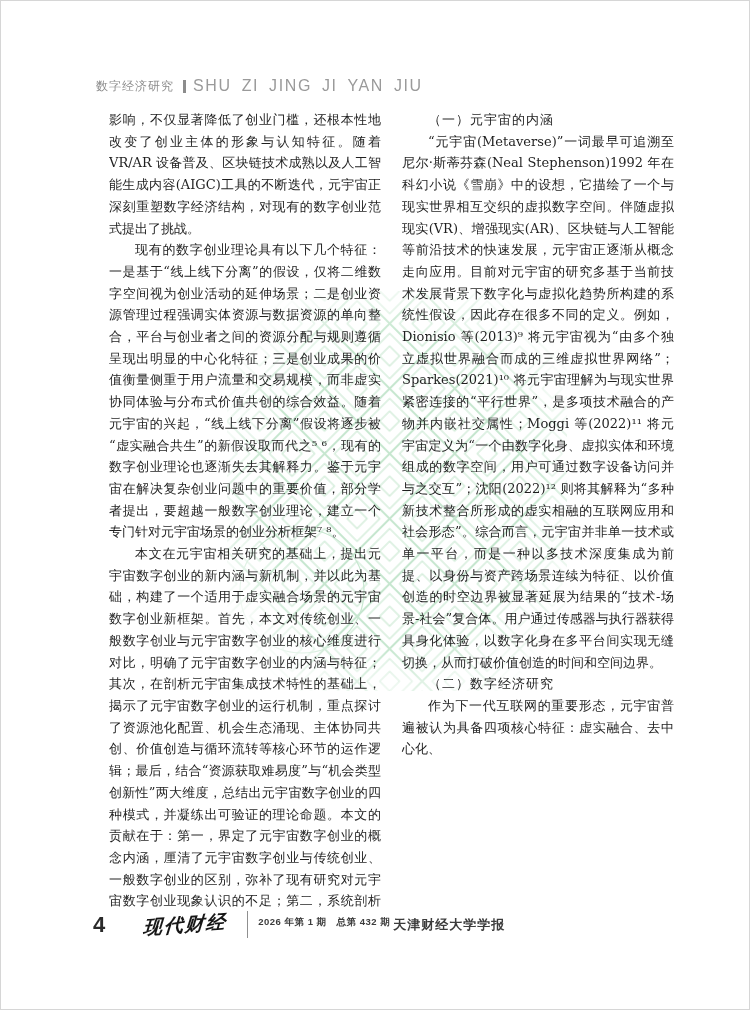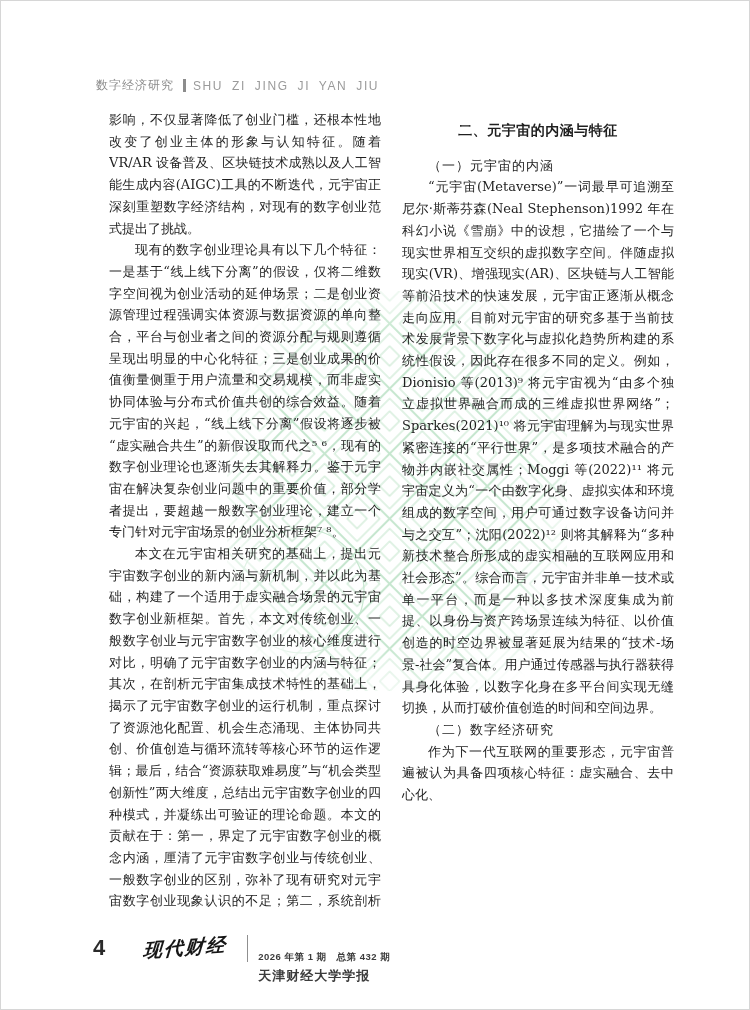--- a/index.html
+++ b/index.html
@@ -14,21 +14,21 @@
     color:#1f1f1f;
   }
   
   .page-header{
     position:absolute;left:95px;top:76px;
     display:flex;align-items:center;
     font-family:"Liberation Sans","DejaVu Sans",sans-serif;
   }
   .hdr-zh{font-size:12px;color:#8c8c8c;letter-spacing:1px;}
   .hdr-bar{display:inline-block;width:3px;height:13px;background:#8c8c8c;margin:0 7px 0 9px;}
-  .hdr-py{font-size:12px;color:#9a9a9a;letter-spacing:1.6px;word-spacing:4px;}
+  .hdr-py{font-size:16px;color:#9a9a9a;letter-spacing:1.6px;word-spacing:4px;}
   
   .columns{
     position:absolute;left:108px;top:108px;
     width:565px;height:804px;
     display:flex;justify-content:space-between;
     overflow:hidden;z-index:1;
   }
   .col{width:272px;font-size:13px;line-height:21.7px;text-align:justify;}
   .col p{margin:0;text-indent:2em;}
   .col p.no-indent{text-indent:0;}
@@ -52,22 +52,22 @@
     font-family:"Liberation Sans","DejaVu Sans",sans-serif;
     font-size:22px;font-weight:bold;color:#2a2a2a;
   }
   .logo{
     display:inline-block;margin-left:38px;
     font-size:19px;font-weight:bold;font-style:italic;
     color:#161616;letter-spacing:2px;
     transform:rotate(-4deg) skewX(-8deg);
   }
   .foot-divider{display:inline-block;width:1px;height:27px;background:#8f8f8f;margin:0 10px 0 20px;}
-  .foot-info{display:flex;flex-direction:column;justify-content:center;gap:3px;
-    font-family:"Liberation Sans","DejaVu Sans",sans-serif;margin-top:40px;}
+  .foot-info{display:flex;flex-direction:row;justify-content:center;gap:3px;
+    font-family:"Liberation Sans","DejaVu Sans",sans-serif;}
   .issue-line{font-size:9.5px;font-weight:bold;color:#3c3c3c;letter-spacing:0.5px;}
   .journal-name{font-size:13px;font-weight:bold;color:#3c3c3c;letter-spacing:1px;font-family:Liberation Serif, serif;}
 </style>
 </head>
 <body>
 
 <div class="page">
 
   <svg class="watermark" style="left:226px;top:290px;" width="340" height="400" viewBox="0 0 340 400">
     <defs>
@@ -97,21 +97,20 @@
     <span class="hdr-py">SHU ZI JING JI YAN JIU</span>
   </header>
 
   <main class="columns">
     <div class="col">
         <p class="no-indent">影响，不仅显著降低了创业门槛，还根本性地改变了创业主体的形象与认知特征。随着 VR/AR 设备普及、区块链技术成熟以及人工智能生成内容(AIGC)工具的不断迭代，元宇宙正深刻重塑数字经济结构，对现有的数字创业范式提出了挑战。</p>
         <p>现有的数字创业理论具有以下几个特征：一是基于“线上线下分离”的假设，仅将二维数字空间视为创业活动的延伸场景；二是创业资源管理过程强调实体资源与数据资源的单向整合，平台与创业者之间的资源分配与规则遵循呈现出明显的中心化特征；三是创业成果的价值衡量侧重于用户流量和交易规模，而非虚实协同体验与分布式价值共创的综合效益。随着元宇宙的兴起，“线上线下分离”假设将逐步被“虚实融合共生”的新假设取而代之⁵ ⁶，现有的数字创业理论也逐渐失去其解释力。鉴于元宇宙在解决复杂创业问题中的重要价值，部分学者提出，要超越一般数字创业理论，建立一个专门针对元宇宙场景的创业分析框架⁷ ⁸。</p>
         <p>本文在元宇宙相关研究的基础上，提出元宇宙数字创业的新内涵与新机制，并以此为基础，构建了一个适用于虚实融合场景的元宇宙数字创业新框架。首先，本文对传统创业、一般数字创业与元宇宙数字创业的核心维度进行对比，明确了元宇宙数字创业的内涵与特征；其次，在剖析元宇宙集成技术特性的基础上，揭示了元宇宙数字创业的运行机制，重点探讨了资源池化配置、机会生态涌现、主体协同共创、价值创造与循环流转等核心环节的运作逻辑；最后，结合“资源获取难易度”与“机会类型创新性”两大维度，总结出元宇宙数字创业的四种模式，并凝练出可验证的理论命题。本文的贡献在于：第一，界定了元宇宙数字创业的概念内涵，厘清了元宇宙数字创业与传统创业、一般数字创业的区别，弥补了现有研究对元宇宙数字创业现象认识的不足；第二，系统剖析了元宇宙数字创业的运行机制，围绕资源池化配置、机会生态涌现、主体协同共</p>
       </div>
     <div class="col">
-        <h2>二、元宇宙的内涵与特征</h2>
         <h3>（一）元宇宙的内涵</h3>
         <p>“元宇宙(Metaverse)”一词最早可追溯至尼尔·斯蒂芬森(Neal Stephenson)1992 年在科幻小说《雪崩》中的设想，它描绘了一个与现实世界相互交织的虚拟数字空间。伴随虚拟现实(VR)、增强现实(AR)、区块链与人工智能等前沿技术的快速发展，元宇宙正逐渐从概念走向应用。目前对元宇宙的研究多基于当前技术发展背景下数字化与虚拟化趋势所构建的系统性假设，因此存在很多不同的定义。例如，Dionisio 等(2013)⁹ 将元宇宙视为“由多个独立虚拟世界融合而成的三维虚拟世界网络”；Sparkes(2021)¹⁰ 将元宇宙理解为与现实世界紧密连接的“平行世界”，是多项技术融合的产物并内嵌社交属性；Moggi 等(2022)¹¹ 将元宇宙定义为“一个由数字化身、虚拟实体和环境组成的数字空间，用户可通过数字设备访问并与之交互”；沈阳(2022)¹² 则将其解释为“多种新技术整合所形成的虚实相融的互联网应用和社会形态”。综合而言，元宇宙并非单一技术或单一平台，而是一种以多技术深度集成为前提、以身份与资产跨场景连续为特征、以价值创造的时空边界被显著延展为结果的“技术-场景-社会”复合体。用户通过传感器与执行器获得具身化体验，以数字化身在多平台间实现无缝切换，从而打破价值创造的时间和空间边界。</p>
         <h3>（二）数字经济研究</h3>
         <p>作为下一代互联网的重要形态，元宇宙普遍被认为具备四项核心特征：虚实融合、去中心化、</p>
       </div>
   </main>
 
   <footer class="page-footer">
     <span class="pgnum">4</span>
     <span class="logo">现代财经</span>

